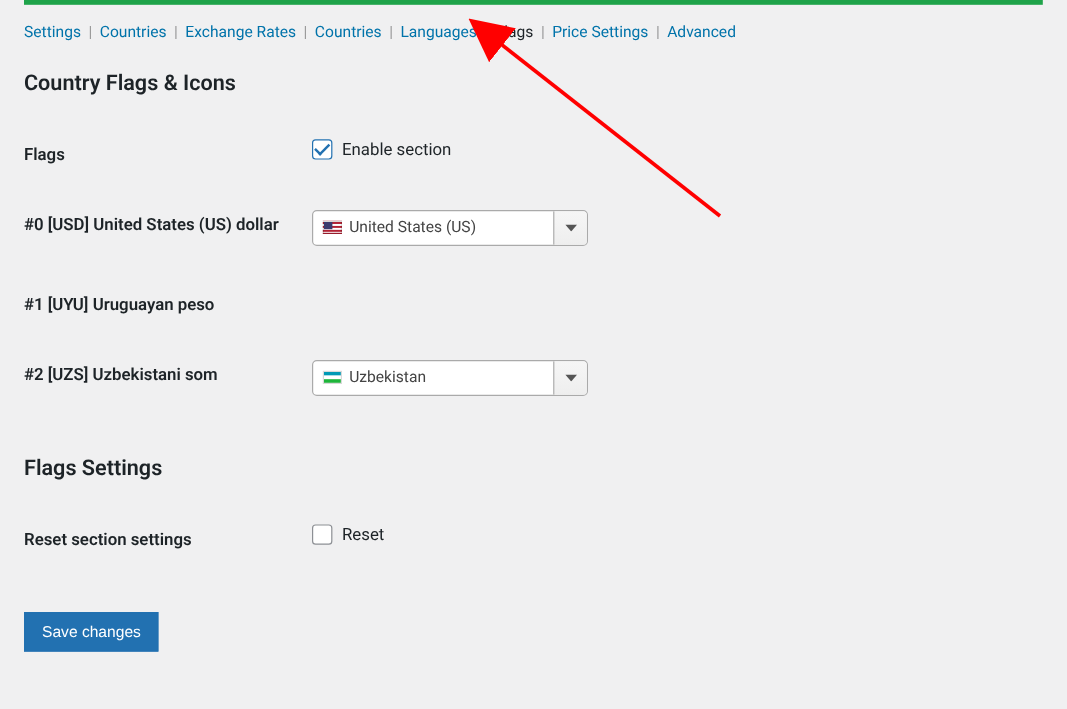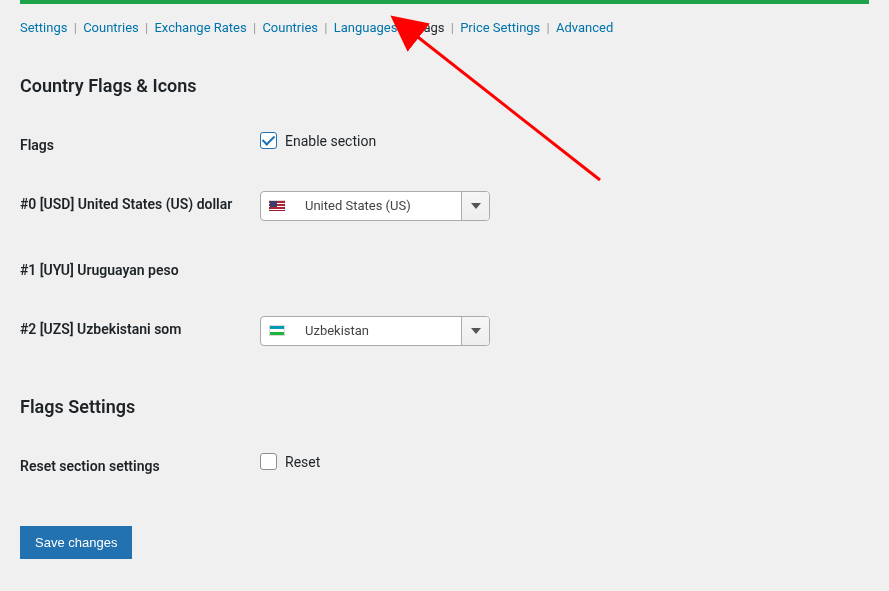--- a/index.html
+++ b/index.html
@@ -37,21 +37,21 @@
       text-decoration: none;
       cursor: pointer;
     }
     .tabs .current {
       color: #1d2327;
       font-weight: normal;
     }
     h2.section-title {
       font-size: 18px;
       font-weight: 600;
-      margin-top: 40px;
+      margin-top: 24px;
       color: #1d2327;
     }
     h2.section-title.reset {
       margin-top: 50px;
     }
     .form-row {
       display: flex;
       align-items: flex-start;
       margin-top: 36px;
     }
@@ -106,21 +106,21 @@
       overflow: hidden;
       width: 230px;
     }
     .select2 .val {
       flex: 1;
       display: flex;
       align-items: center;
       padding: 0 8px;
       font-size: 13px;
       color: #444;
-      gap: 20px;
+      gap: 6px;
     }
     .select2 .arrow {
       width: 28px;
       border-left: 1px solid #aaa;
       background: linear-gradient(#f6f6f6, #eee);
       display: flex;
       align-items: center;
       justify-content: center;
     }
     .select2 .arrow svg { fill: #555; }

